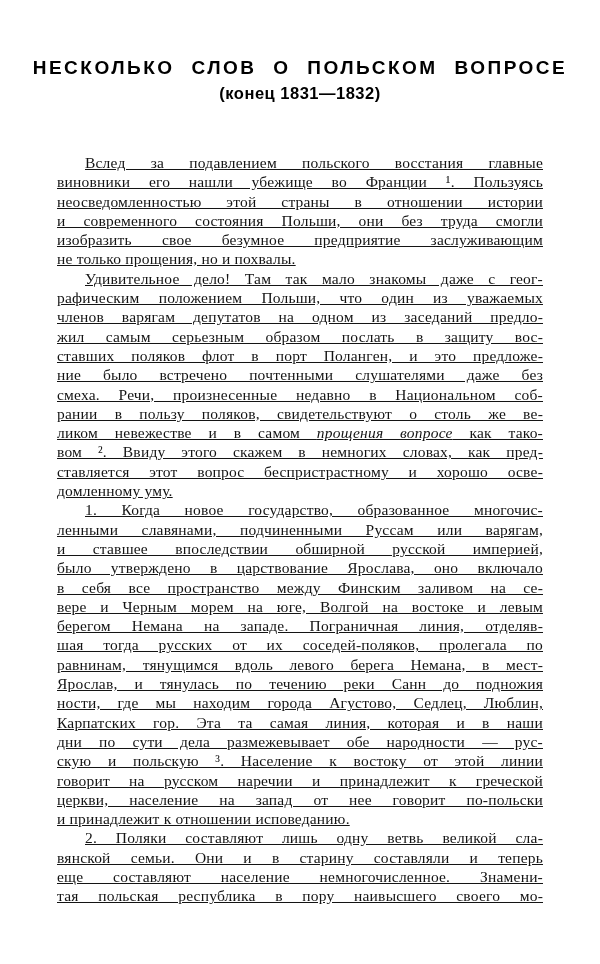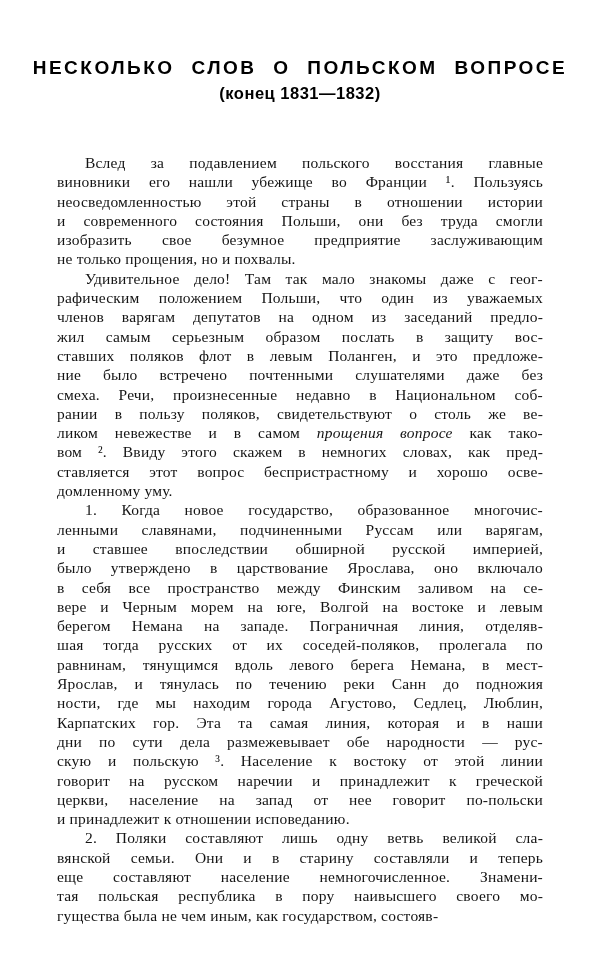--- a/index.html
+++ b/index.html
@@ -44,20 +44,21 @@
     font-size: 15.5px;
     line-height: 19.3px;
     letter-spacing: 0.2px;
     color: #141414;
   }
   .paragraph { margin: 0; }
   .line {
     text-align: justify;
     text-align-last: justify;
     white-space: normal;
+    text-decoration: underline;
   }
   .line.last  { text-align-last: left; }
   .line.first { text-indent: 28px; }
   .line i { font-style: italic; }
 </style>
 </head>
 <body>
 
 <div class="page">
   <h1 class="title">НЕСКОЛЬКО СЛОВ О ПОЛЬСКОМ ВОПРОСЕ</h1>
@@ -69,21 +70,21 @@
         <div class="line">неосведомленностью этой страны в отношении истории</div>
         <div class="line">и современного состояния Польши, они без труда смогли</div>
         <div class="line">изобразить свое безумное предприятие заслуживающим</div>
         <div class="line last">не только прощения, но и похвалы.</div>
       </div>
       <div class="paragraph">
         <div class="line first">Удивительное дело! Там так мало знакомы даже с геог-</div>
         <div class="line">рафическим положением Польши, что один из уважаемых</div>
         <div class="line">членов варягам депутатов на одном из заседаний предло-</div>
         <div class="line">жил самым серьезным образом послать в защиту вос-</div>
-        <div class="line">ставших поляков флот в левым Поланген, и это предложе-</div>
+        <div class="line">ставших поляков флот в порт Поланген, и это предложе-</div>
         <div class="line">ние было встречено почтенными слушателями даже без</div>
         <div class="line">смеха. Речи, произнесенные недавно в Национальном соб-</div>
         <div class="line">рании в пользу поляков, свидетельствуют о столь же ве-</div>
         <div class="line">ликом невежестве и в самом <i>прощения вопросе</i> как тако-</div>
         <div class="line">вом ². Ввиду этого скажем в немногих словах, как пред-</div>
         <div class="line">ставляется этот вопрос беспристрастному и хорошо осве-</div>
         <div class="line last">домленному уму.</div>
       </div>
       <div class="paragraph">
         <div class="line first">1. Когда новое государство, образованное многочис-</div>
@@ -102,16 +103,15 @@
         <div class="line">скую и польскую ³. Население к востоку от этой линии</div>
         <div class="line">говорит на русском наречии и принадлежит к греческой</div>
         <div class="line">церкви, население на запад от нее говорит по-польски</div>
         <div class="line last">и принадлежит к отношении исповеданию.</div>
       </div>
       <div class="paragraph">
         <div class="line first">2. Поляки составляют лишь одну ветвь великой сла-</div>
         <div class="line">вянской семьи. Они и в старину составляли и теперь</div>
         <div class="line">еще составляют население немногочисленное. Знамени-</div>
         <div class="line">тая польская республика в пору наивысшего своего мо-</div>
-        <div class="line last">гущества была не чем иным, как государством, состояв-</div>
       </div>
     </div>
 </div>
 
 </body></html>

